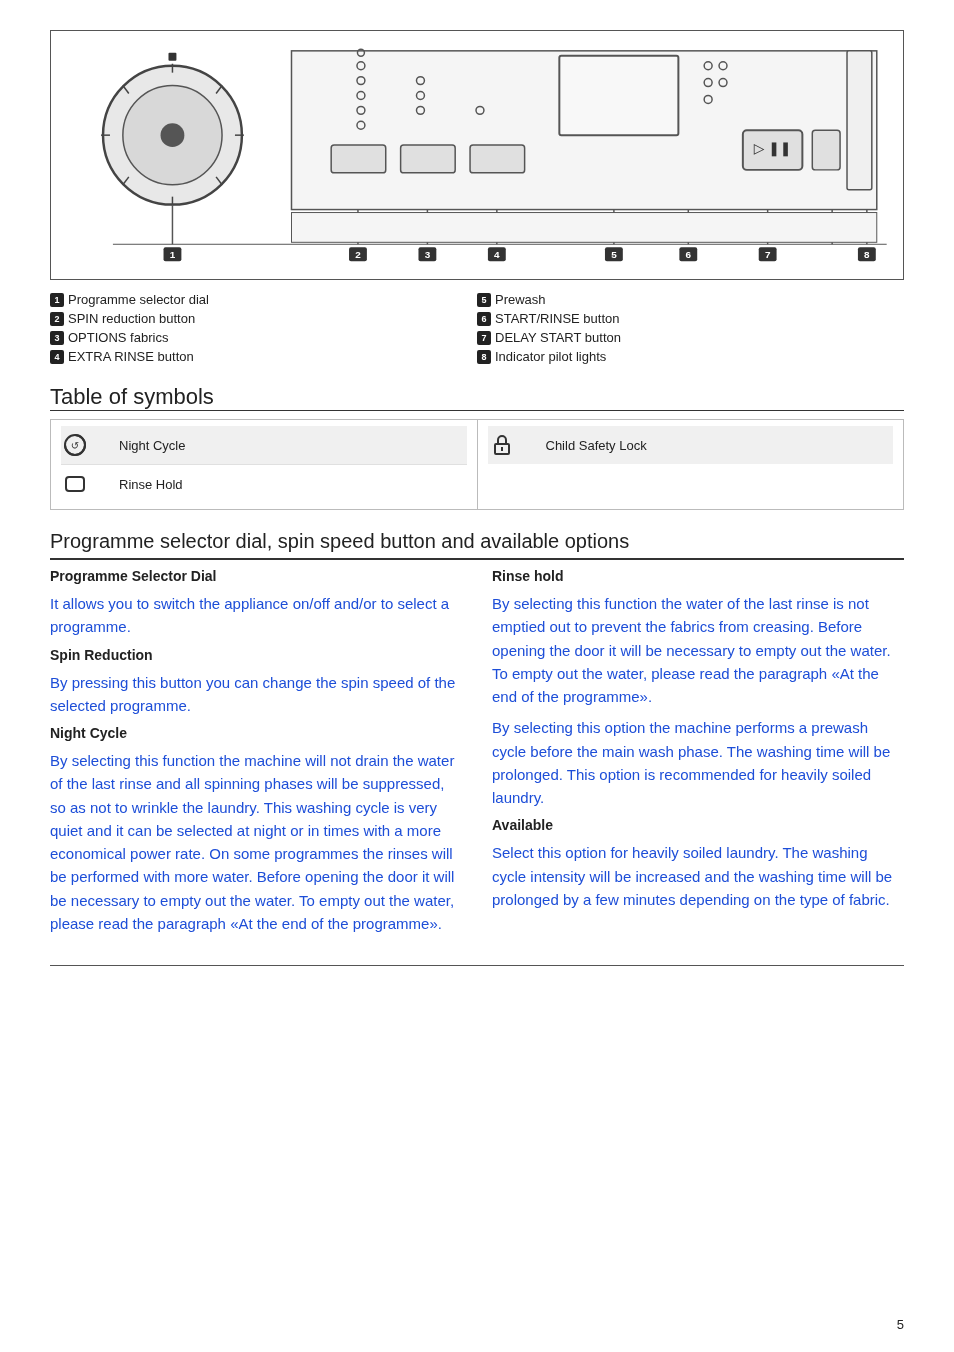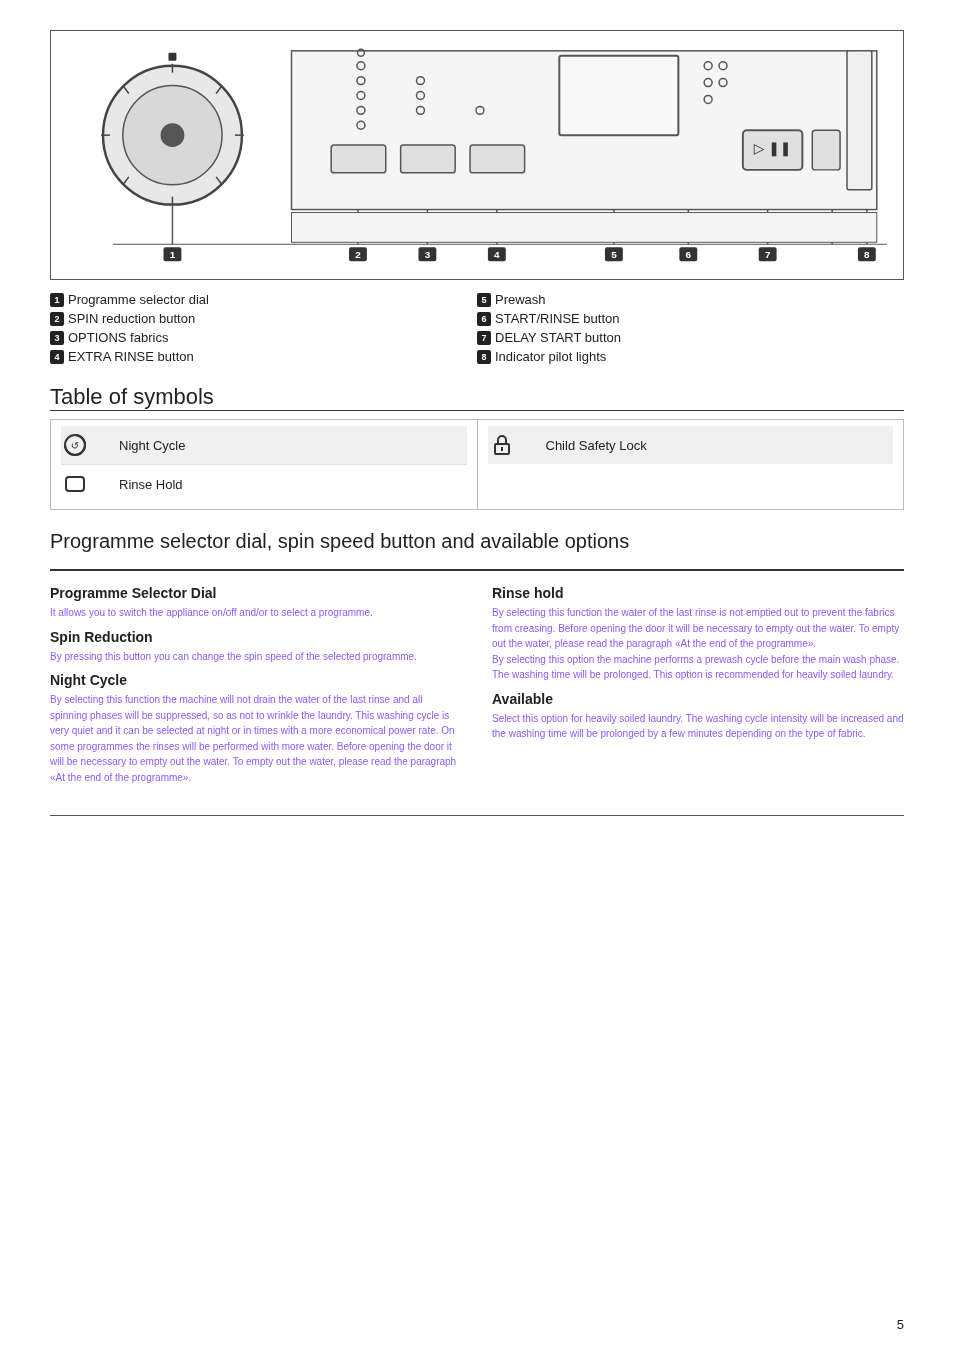--- a/index.html
+++ b/index.html
@@ -85,45 +85,46 @@
     }
     .symbol-label {
       font-size: 13px;
     }
 
     
     .large-section-title {
       font-size: 20px;
       font-weight: normal;
       border-bottom: 2px solid #333;
-      padding-bottom: 16px;
-      margin-bottom: 14px;
+      padding-bottom: 5px;
+      margin-bottom: 8px;
     }
 
     
     .content-columns {
       display: flex;
       gap: 30px;
     }
     .content-col {
       flex: 1;
     }
     .sub-heading {
       font-size: 14px;
       font-weight: bold;
       margin-bottom: 4px;
       margin-top: 8px;
     }
     .sub-heading:first-child {
       margin-top: 0;
     }
     .body-text {
-      font-size: 10px;
+      font-size: 15px;
       line-height: 1.55;
-      color: #8b5cf6;
+      color: #1d4ed8;
+      margin-top: 8px;
     }
 
     
     .page-number {
       position: fixed;
       bottom: 20px;
       right: 50px;
       font-size: 13px;
     }
 

